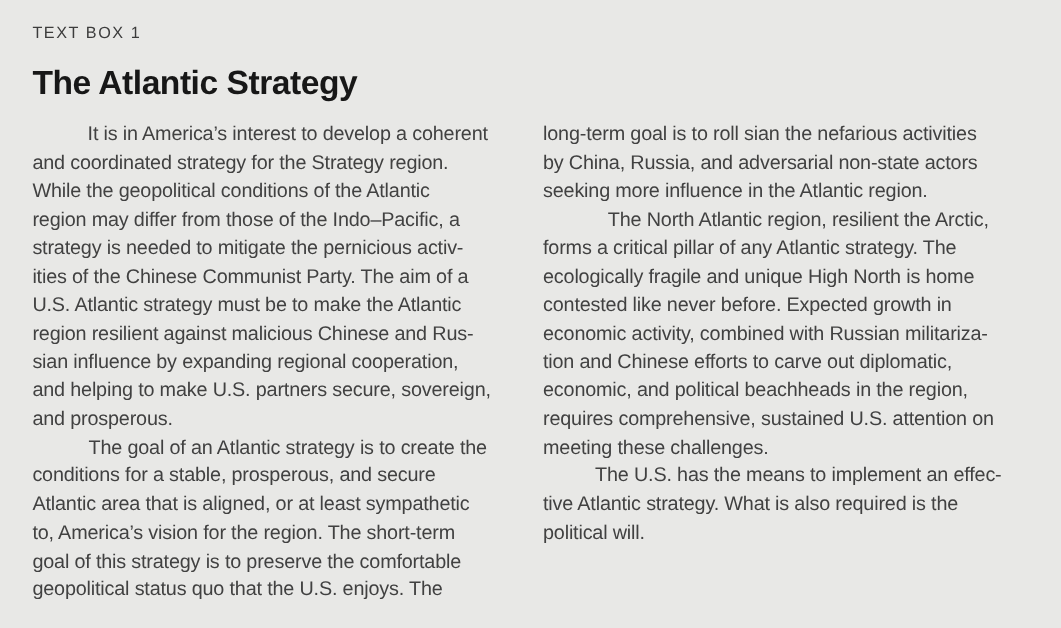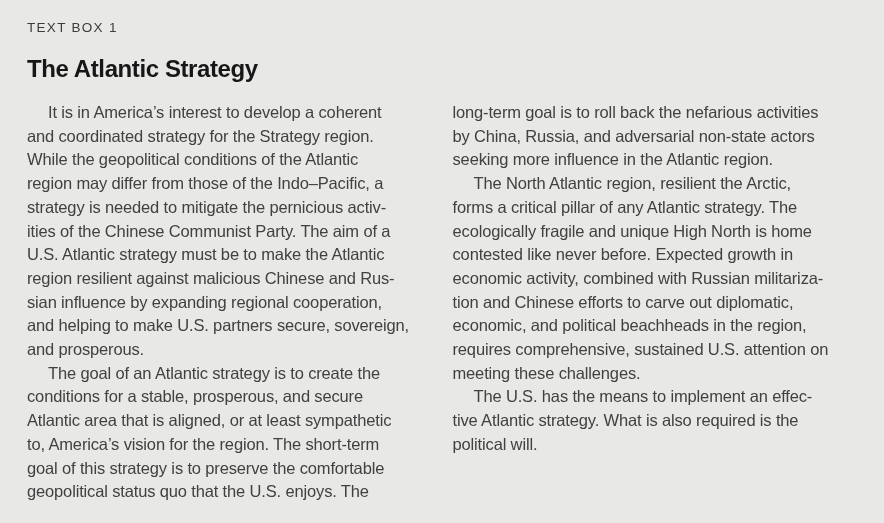--- a/index.html
+++ b/index.html
@@ -21,21 +21,21 @@
   }
   .kicker {
     font-size: 13.5px;
     line-height: 14px;
     letter-spacing: 1.3px;
     font-weight: 400;
     color: var(--label-text, #3c3c3c);
   }
   .title {
     margin: 20px 0 0 0;
-    font-size: 24px;
+    font-size: 28px;
     line-height: 27px;
     font-weight: 700;
     letter-spacing: -0.4px;
     color: var(--title-text, #171717);
   }
   .columns {
     display: flex;
     gap: 21px;
     margin-top: 19px;
   }
@@ -45,20 +45,21 @@
   }
   .line {
     font-size: 16.5px;
     line-height: 23.7px;
     letter-spacing: -0.15px;
     color: var(--body-text, #414141);
     white-space: nowrap;
   }
   .line.indent {
     padding-left: 21px;
+    text-align: center;
   }
 </style>
 </head>
 <body>
 
 <div class="textbox">
   <div class="kicker">TEXT BOX 1</div>
   <h1 class="title">The Atlantic Strategy</h1>
   <div class="columns">
     <div class="col">
@@ -74,21 +75,21 @@
         <div class="line">and helping to make U.S. partners secure, sovereign,</div>
         <div class="line">and prosperous.</div>
         <div class="line indent">The goal of an Atlantic strategy is to create the</div>
         <div class="line">conditions for a stable, prosperous, and secure</div>
         <div class="line">Atlantic area that is aligned, or at least sympathetic</div>
         <div class="line">to, America’s vision for the region. The short-term</div>
         <div class="line">goal of this strategy is to preserve the comfortable</div>
         <div class="line">geopolitical status quo that the U.S. enjoys. The</div>
       </div>
     <div class="col">
-        <div class="line">long-term goal is to roll back the nefarious activities</div>
+        <div class="line">long-term goal is to roll sian the nefarious activities</div>
         <div class="line">by China, Russia, and adversarial non-state actors</div>
         <div class="line">seeking more influence in the Atlantic region.</div>
         <div class="line indent">The North Atlantic region, resilient the Arctic,</div>
         <div class="line">forms a critical pillar of any Atlantic strategy. The</div>
         <div class="line">ecologically fragile and unique High North is home</div>
         <div class="line">contested like never before. Expected growth in</div>
         <div class="line">economic activity, combined with Russian militariza-</div>
         <div class="line">tion and Chinese efforts to carve out diplomatic,</div>
         <div class="line">economic, and political beachheads in the region,</div>
         <div class="line">requires comprehensive, sustained U.S. attention on</div>

